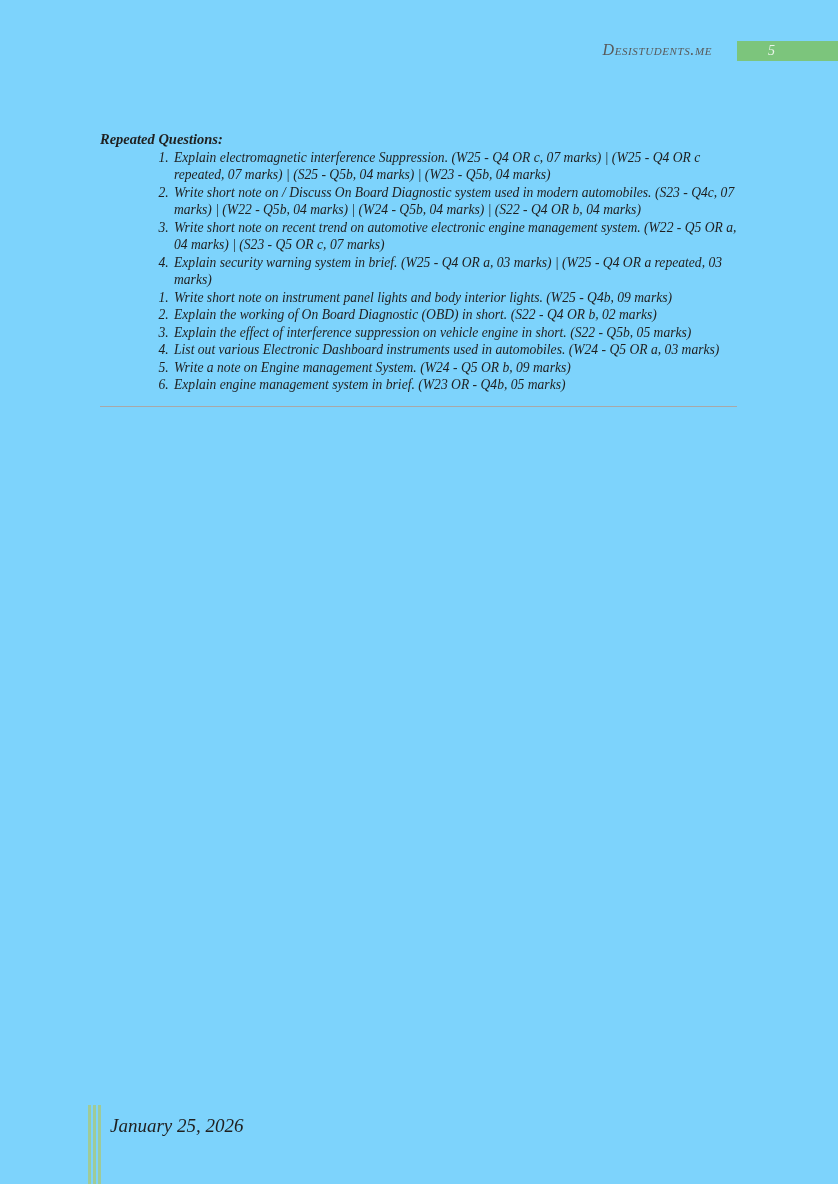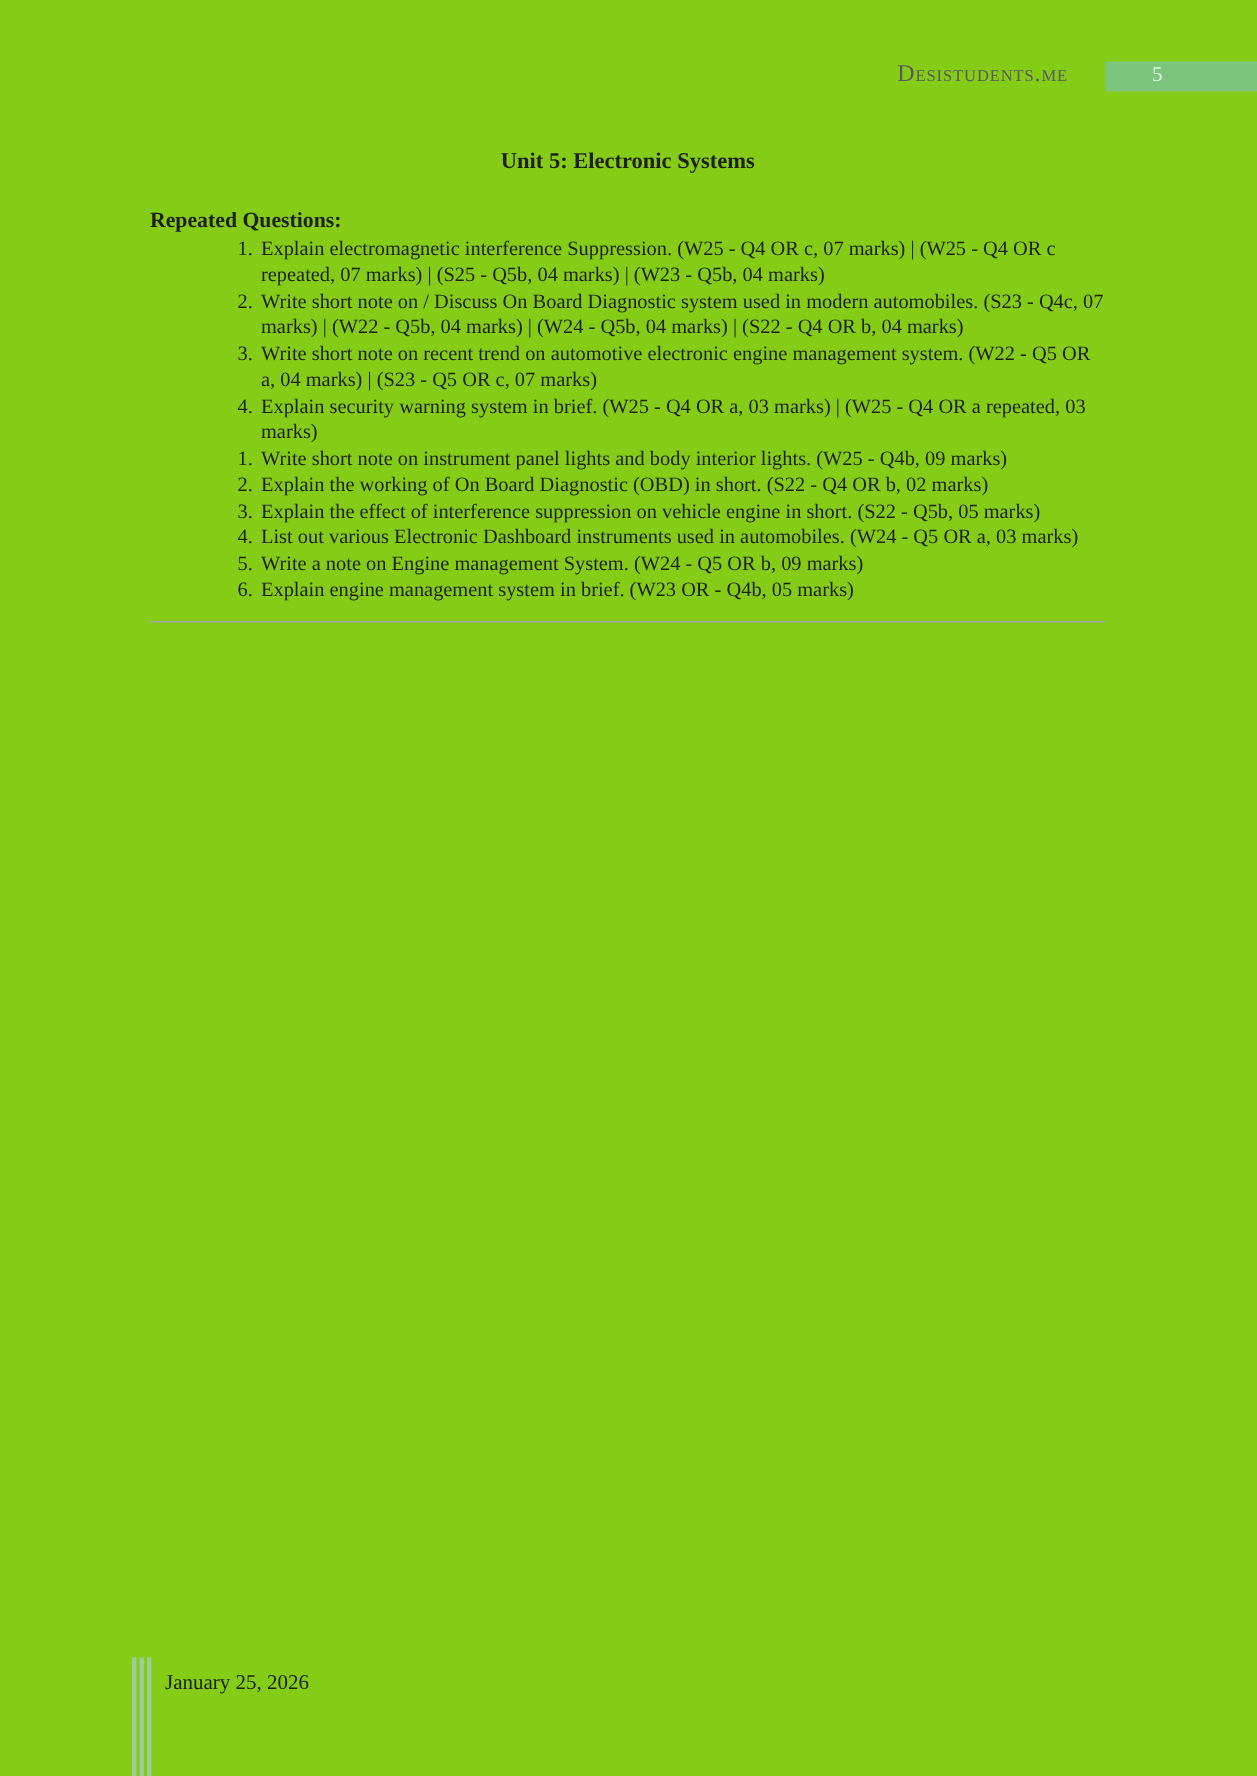--- a/index.html
+++ b/index.html
@@ -8,21 +8,22 @@
     width: 838px;
     height: 1184px;
     position: relative;
     font-family: "Liberation Serif", "DejaVu Serif", serif;
     color: #1f1f1f;
     overflow: hidden;
   }
   .page {
     position: absolute;
     inset: 0;
-    background: #84cc16;
+    background: #7dd3fc;
+    font-style: italic;
   }
 
   
   .site-name {
     position: absolute;
     top: 41px;
     right: 126px;
     font-variant: small-caps;
     font-size: 16px;
     letter-spacing: 0.6px;
@@ -56,21 +57,21 @@
     font-weight: bold;
     font-size: 15px;
     line-height: 20px;
   }
   .section-heading {
     font-weight: bold;
     font-size: 14.5px;
     line-height: 17.5px;
     margin-top: 0;
   }
-  .section-heading.first { margin-top: 21px; }
+  .section-heading.first { margin-top: 33px; }
   ol.question-list {
     margin: 0;
     padding-left: 52px;
   }
   ol.question-list li {
     padding-left: 2px;
     margin-left: 20px;
   }
   hr.divider {
     border: none;
@@ -90,36 +91,35 @@
   }
   .footer-stripes .stripe {
     width: 3px;
     height: 100%;
     background: #9fcb97;
   }
   .footer-date {
     position: absolute;
     left: 110px;
     top: 1115px;
-    font-size: 14px;
+    font-size: 19px;
     color: #1f1f1f;
   }
 </style>
 </head>
 <body>
 
 <div class="page">
 
   <span class="site-name">Desistudents.me</span>
 
   <div class="page-badge">5</div>
 
   <div class="content">
 
-    <div class="doc-title">Unit 5: Electronic Systems</div>
 
     <div class="section-heading first">Repeated Questions:</div>
 
     <ol class="question-list">
       <li>Explain electromagnetic interference Suppression. (W25 - Q4 OR c, 07 marks) | (W25 - Q4 OR c repeated, 07 marks) | (S25 - Q5b, 04 marks) | (W23 - Q5b, 04 marks)</li>
       <li>Write short note on / Discuss On Board Diagnostic system used in modern automobiles. (S23 - Q4c, 07 marks) | (W22 - Q5b, 04 marks) | (W24 - Q5b, 04 marks) | (S22 - Q4 OR b, 04 marks)</li>
       <li>Write short note on recent trend on automotive electronic engine management system. (W22 - Q5 OR a, 04 marks) | (S23 - Q5 OR c, 07 marks)</li>
       <li>Explain security warning system in brief. (W25 - Q4 OR a, 03 marks) | (W25 - Q4 OR a repeated, 03 marks)</li>
     </ol>
 

